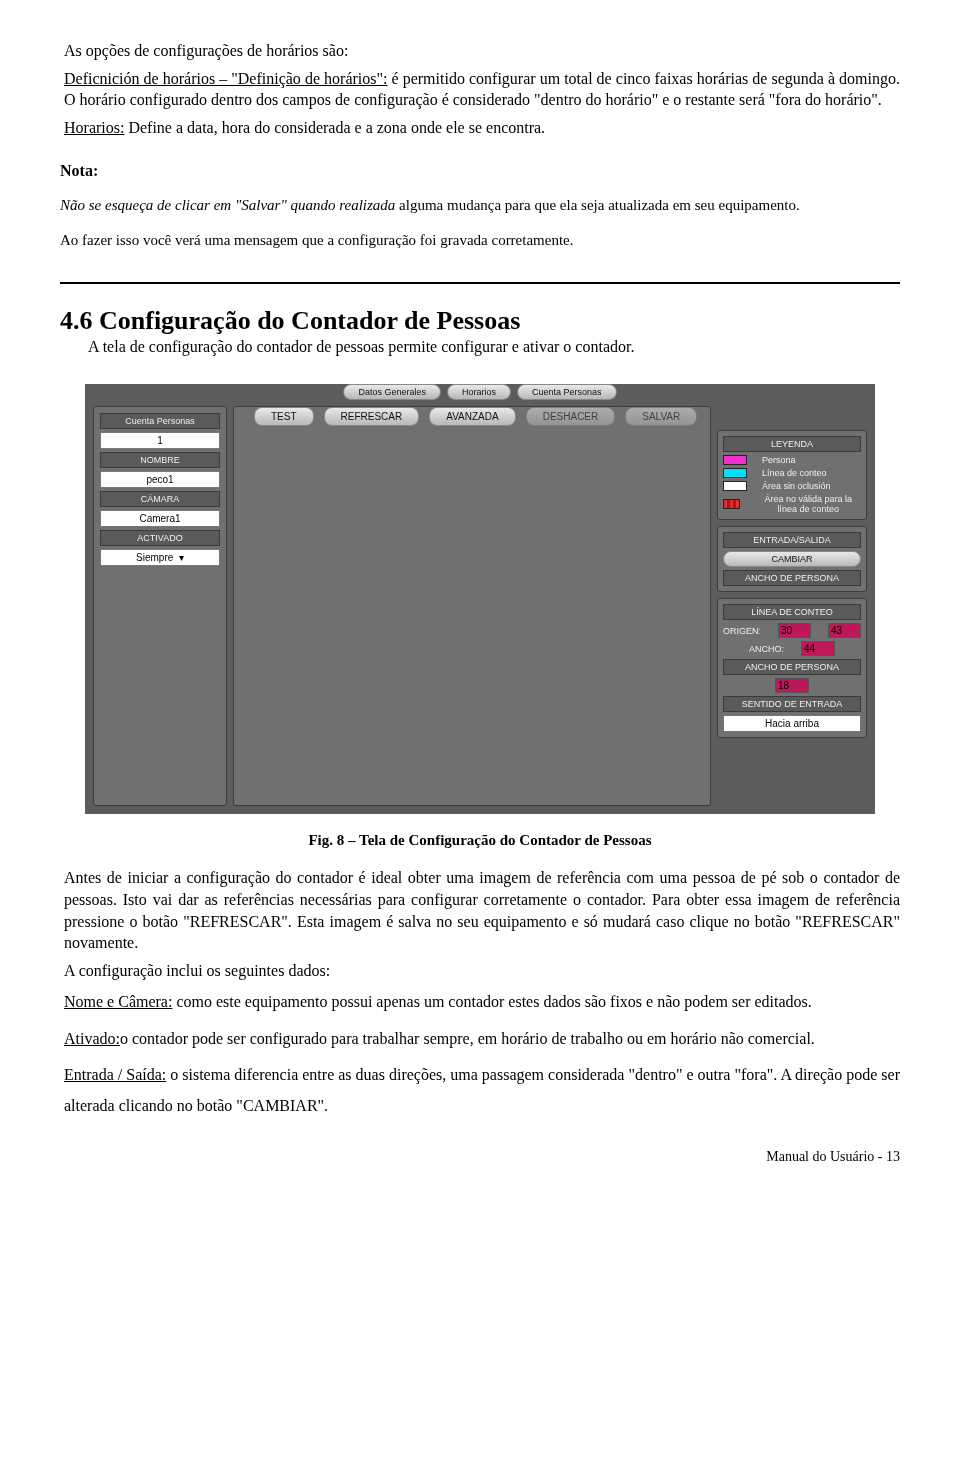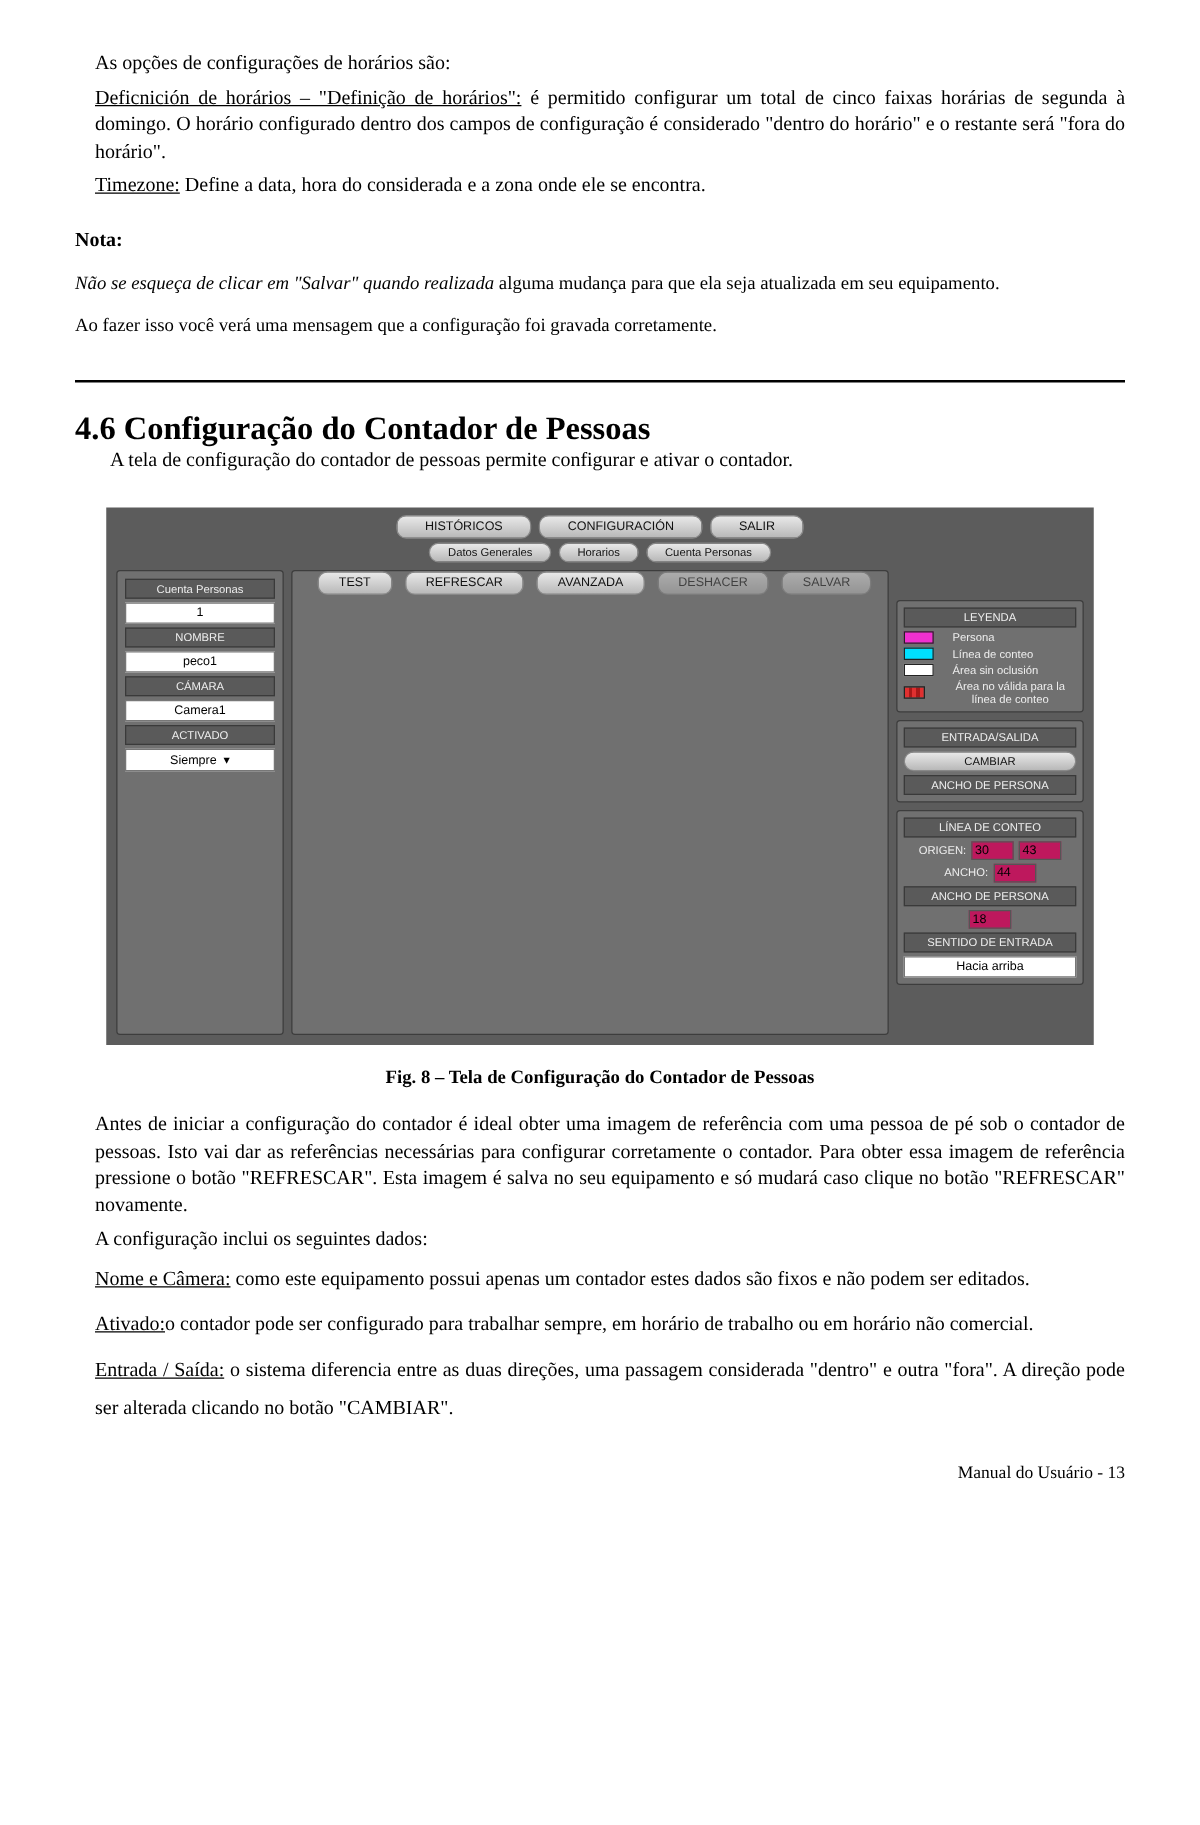--- a/index.html
+++ b/index.html
@@ -5,21 +5,21 @@
   body {
     font-family: "Times New Roman", serif;
     font-size: 16px;
     color: #000;
     background: #fff;
     margin: 0;
     padding: 40px 60px 30px 60px;
     width: 960px;
     box-sizing: border-box;
   }
-  .para { margin: 0 0 6px 16px; text-align: justify; line-height: 1.35; }
+  .para { margin: 0 0 6px 4px; text-align: justify; line-height: 1.35; }
   .underline { text-decoration: underline; }
   .note-head { font-weight: bold; margin-top: 24px; }
   .note-body { font-style: italic; font-size: 15px; line-height: 1.3; text-align: justify; }
   .note-body .noitalic { font-style: normal; }
   hr.sep { border: none; border-top: 2px solid #000; margin: 32px 0 10px 0; }
   h2.section { font-family: "Times New Roman", serif; font-size: 26px; font-weight: bold; margin: 22px 0 2px 0; }
   .section-desc { font-size: 16px; margin: 0 0 28px 28px; }
   .fig-wrap { text-align: center; margin: 0 0 18px 0; }
   .fig-caption { text-align: center; font-weight: bold; font-size: 15px; margin: 14px 0 18px 0; }
   .footer { text-align: right; font-size: 14px; margin-top: 28px; }
@@ -73,53 +73,48 @@
   .shot .bottombar .pillbtn.ghost { opacity:0.5; }
   .shot .right { width:150px; display:flex; flex-direction:column; gap:6px;margin-top:24px; }
   .shot .rbox { padding:5px; display:flex; flex-direction:column; gap:3px; }
   .shot .legrow { display:flex; align-items:center; gap:15px; font-size:9px; color:#eee; }
   .shot .swatch { width:22px; height:8px; border:1px solid #222; }
   .shot .swatch.magenta { background:#f030d0; }
   .shot .swatch.cyan { background:#00e0ff; }
   .shot .swatch.white { background:#fff; }
   .shot .swatch.hatch { background: repeating-linear-gradient(90deg,#e03030 0 3px,#a81818 3px 6px); }
   .shot .tinyinput { background:#be185d; color:#000; width:28px; font-size:10px; padding:1px 2px; border:1px solid #555; display:inline-block; text-align:left; }
-  .shot .rowpair { display:flex; gap:4px; align-items:center; justify-content:center; font-size:9px; color:#eee; }
+  .shot .rowpair { display:flex; gap:17px; align-items:center; justify-content:center; font-size:9px; color:#eee; }
 </style>
 </head>
 <body>
 
 <p class="para">As opções de configurações de horários são:</p>
 
 <p class="para">
   <span class="underline">Deficnición de horários – "Definição de horários":</span><span> é permitido configurar um total de cinco faixas horárias de segunda à domingo. O horário configurado dentro dos campos de configuração é considerado "dentro do horário" e o restante será "fora do horário".</span>
 </p>
 
 <p class="para">
-  <span class="underline">Timezone:</span><span> Define a data, hora do considerada e a zona onde ele se encontra.</span>
+  <span class="underline">Horarios:</span><span> Define a data, hora do considerada e a zona onde ele se encontra.</span>
 </p>
 
 <p class="note-head">Nota:</p>
 <p class="note-body">
   <span>Não se esqueça de clicar em "Salvar" quando realizada</span><span class="noitalic"> alguma mudança para que ela seja atualizada em seu equipamento.</span>
 </p>
 <p class="note-body"><span class="noitalic">Ao fazer isso você verá uma mensagem que a configuração foi gravada corretamente.</span></p>
 
 <hr class="sep">
 
 <h2 class="section">4.6 Configuração do Contador de Pessoas</h2>
 <p class="section-desc">A tela de configuração do contador de pessoas permite configurar e ativar o contador.</p>
 
 <div class="fig-wrap">
   <div class="shot">
-    <div class="topnav">
-      <div class="pillbtn">HISTÓRICOS</div>
-      <div class="pillbtn">CONFIGURACIÓN</div>
-      <div class="pillbtn">SALIR</div>
-    </div>
     <div class="subnav">
       <div class="pillbtn small">Datos Generales</div>
       <div class="pillbtn small">Horarios</div>
       <div class="pillbtn small">Cuenta Personas</div>
     </div>
     <div class="body">
 
       <div class="panel left">
         <div class="lbl">Cuenta Personas</div>
         <div class="inp">1</div>

